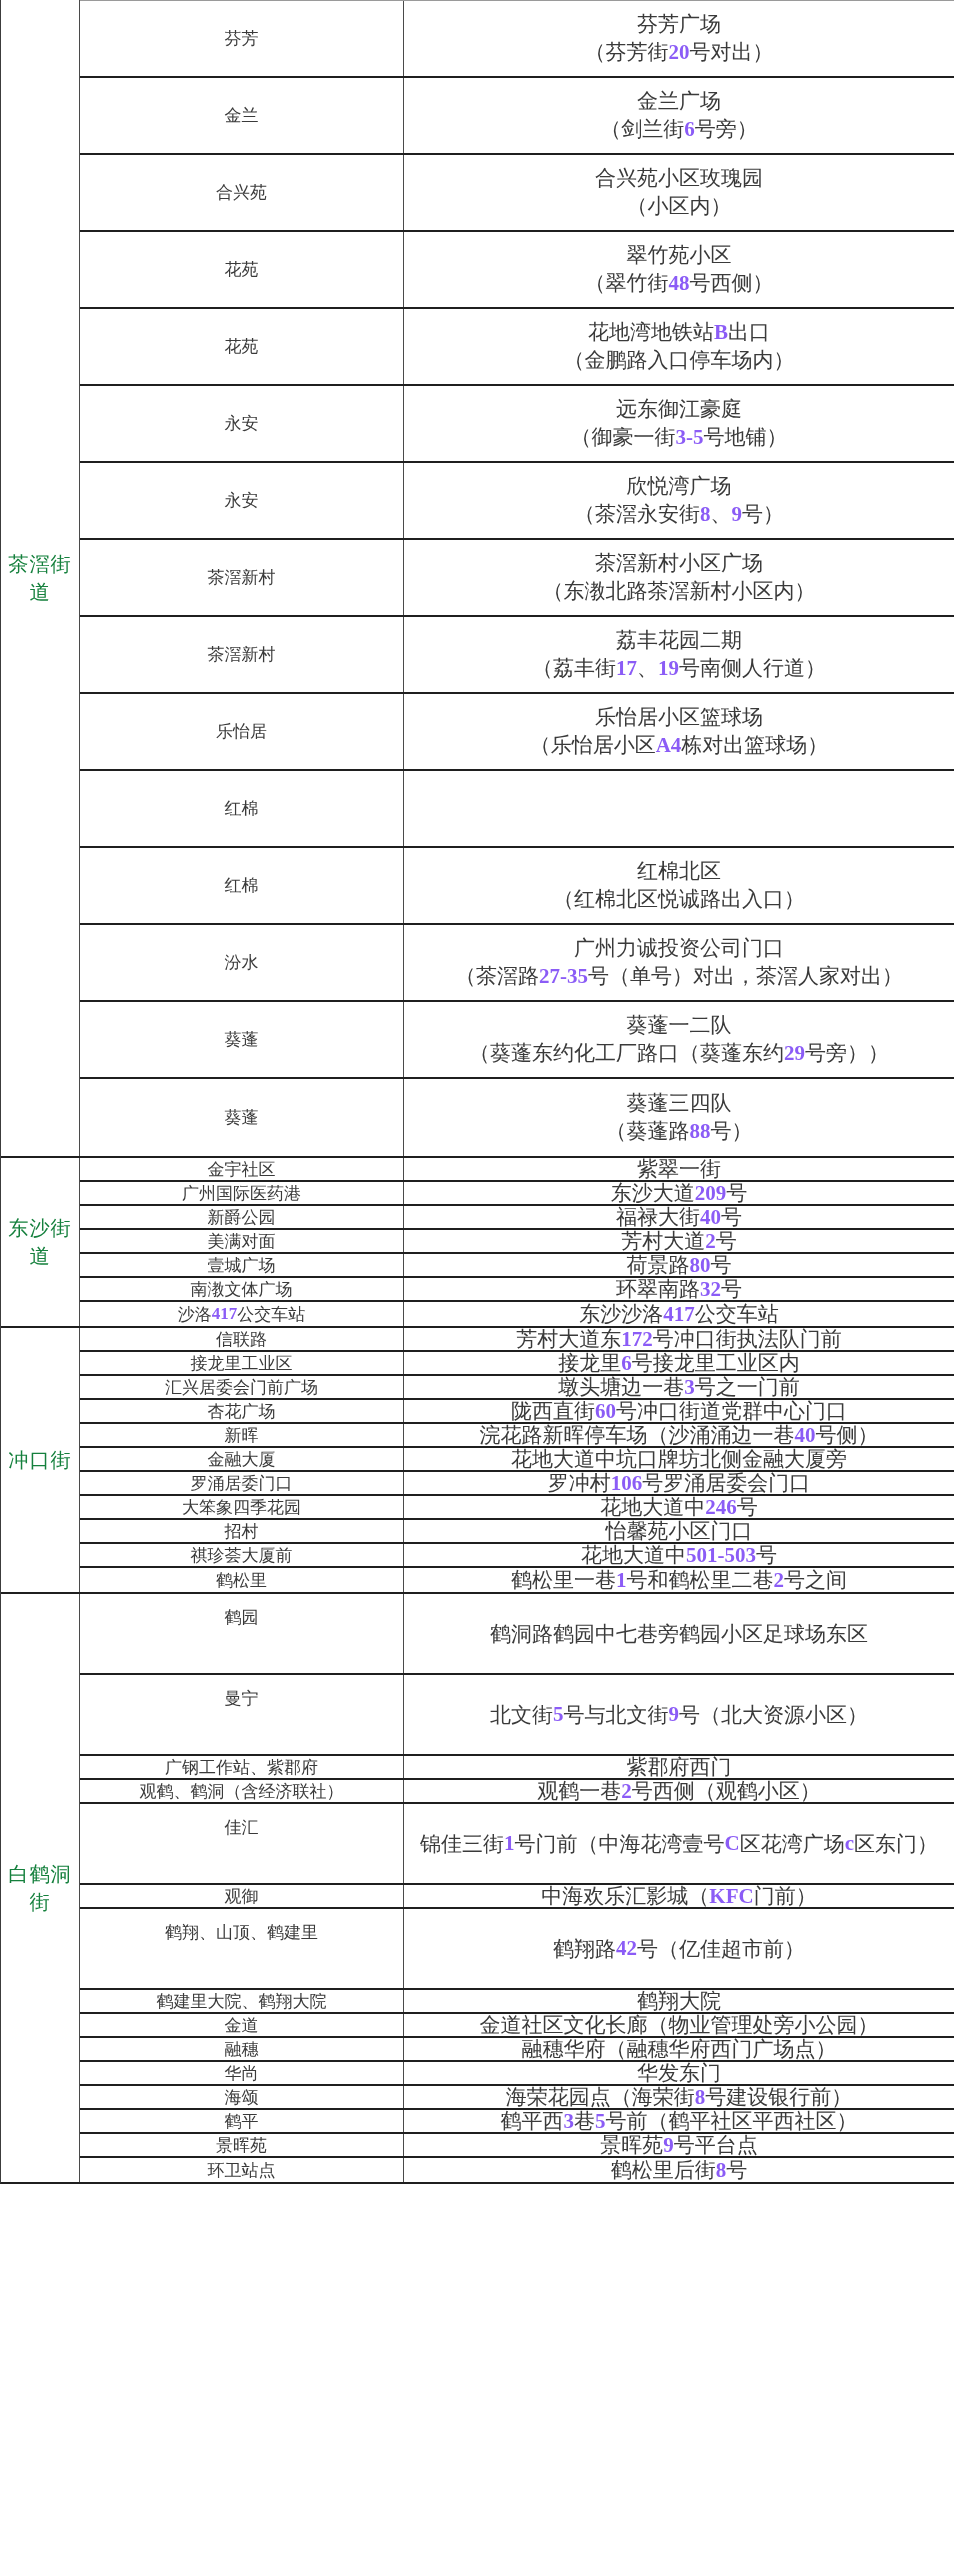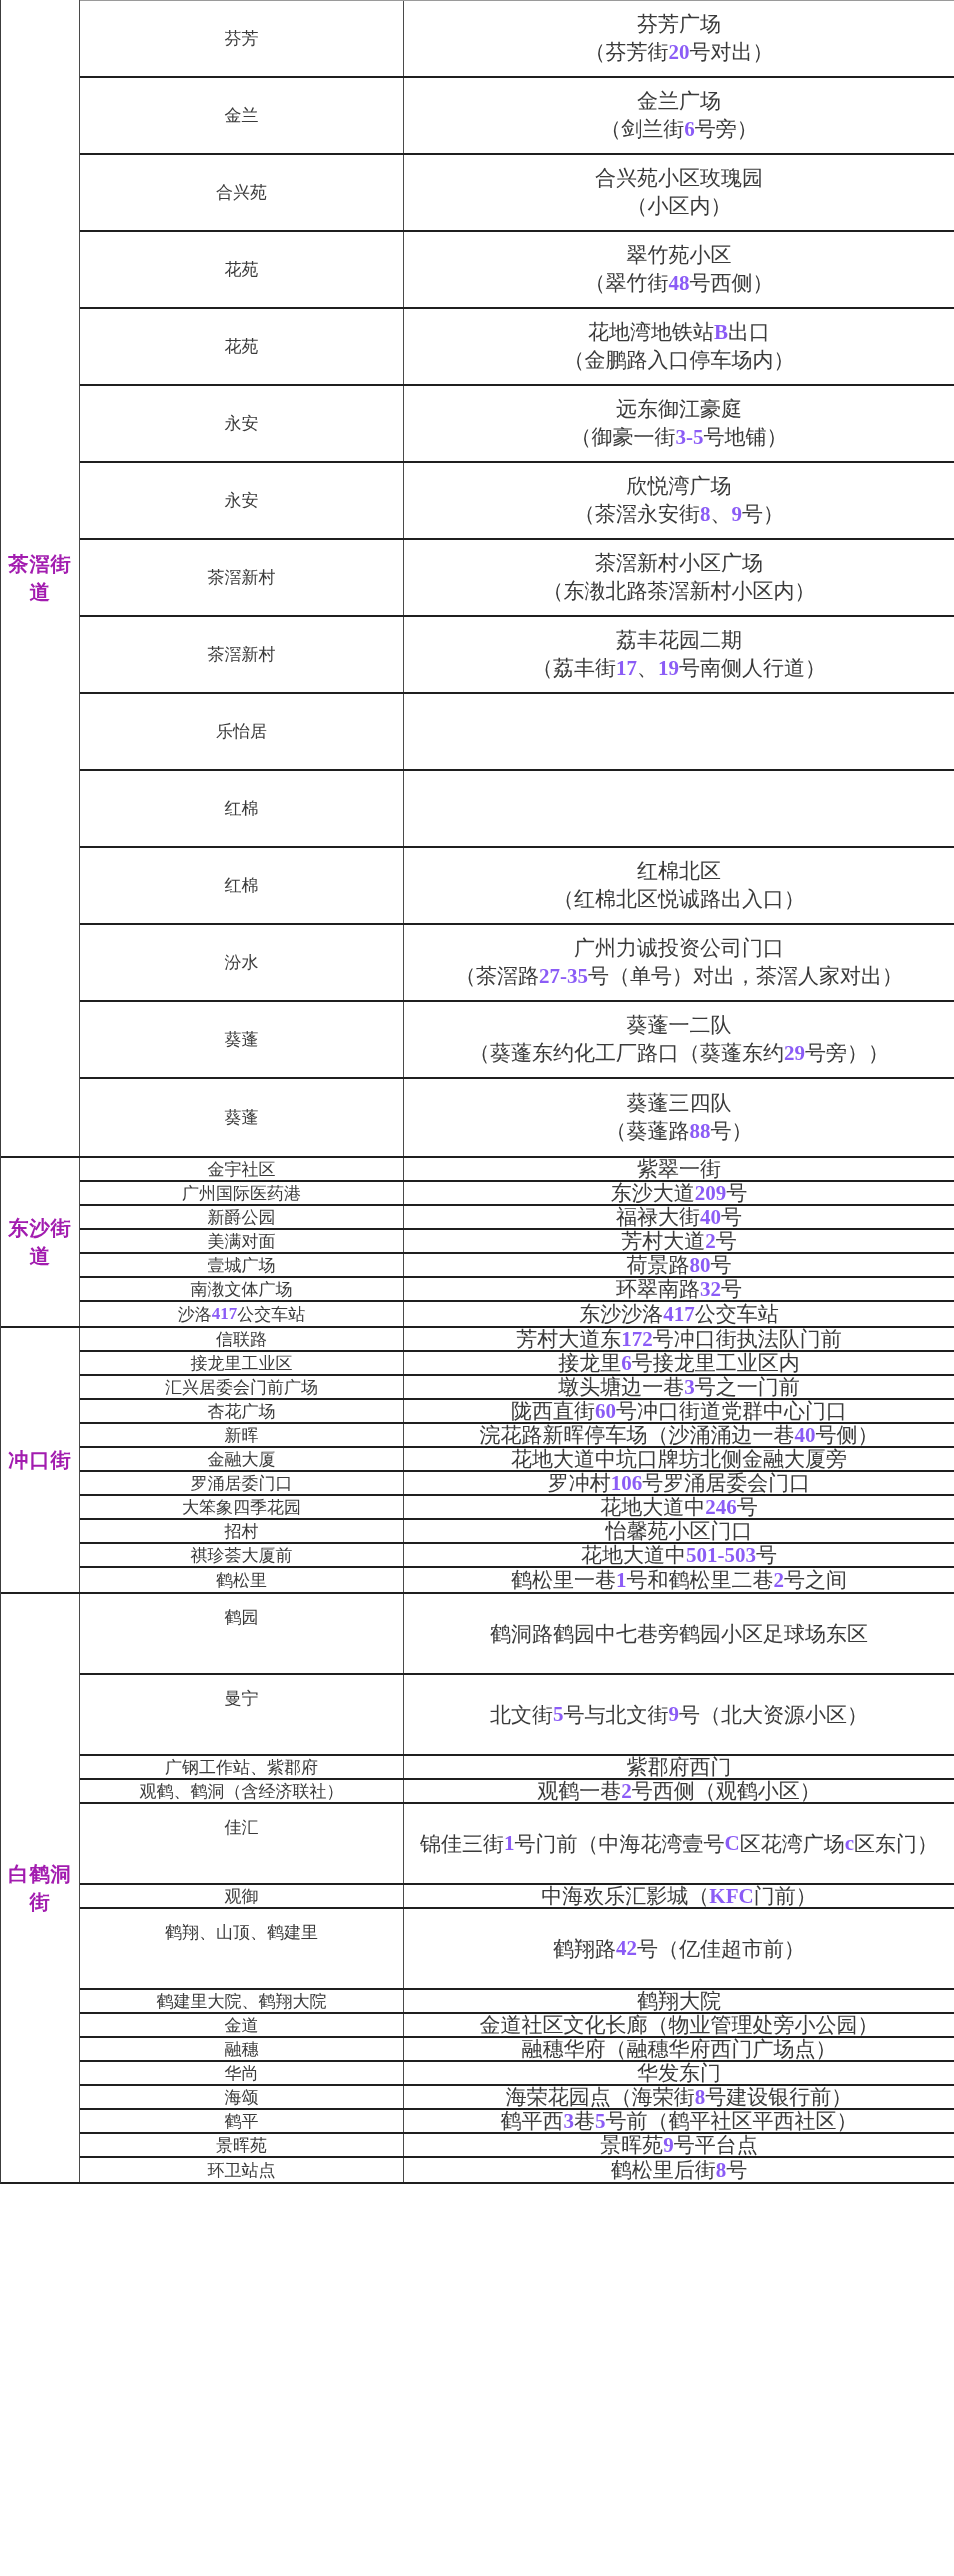--- a/index.html
+++ b/index.html
@@ -20,23 +20,22 @@
   .sec{display:flex;border-top:2.7px solid #1f1f1f;}
   .sec:first-child{border-top:none;}
   .sec:first-child .rows{border-top:0.9px solid #9a9a9a;}
   .street{
     width:78px;
     flex:0 0 78px;
     border-right:1.8px solid #4a4a4a;
     display:flex;align-items:center;justify-content:center;
     font-size:20.3px;
     letter-spacing:0.9px;
-    color:#a21caf;
+    color:#15803d;
     text-align:center;
-    font-weight:bold;
   }
   .rows{flex:1;display:flex;flex-direction:column;}
   .row{display:flex;border-bottom:2.7px solid #1f1f1f;box-sizing:border-box;}
   .row:last-child{border-bottom:none;}
   .c2{
     width:324px;flex:0 0 324px;
     border-right:1.8px solid #4a4a4a;
     display:flex;align-items:center;justify-content:center;
     text-align:center;
     font-size:17px;
@@ -122,20 +121,24 @@
         </div>
         <div class="row double">
           <div class="c2">茶滘新村</div>
           <div class="c3">
             <span class="l1">荔丰花园二期</span>
             <span class="l2">（荔丰街<b>17</b>、<b>19</b>号南侧人行道）</span>
           </div>
         </div>
         <div class="row double">
           <div class="c2">乐怡居</div>
+          <div class="c3">
+            <span class="l1">乐怡居小区篮球场</span>
+            <span class="l2">（乐怡居小区<b>A4</b>栋对出篮球场）</span>
+          </div>
         </div>
         <div class="row double">
           <div class="c2">红棉</div>
         </div>
         <div class="row double">
           <div class="c2">红棉</div>
           <div class="c3">
             <span class="l1">红棉北区</span>
             <span class="l2">（红棉北区悦诚路出入口）</span>
           </div>

